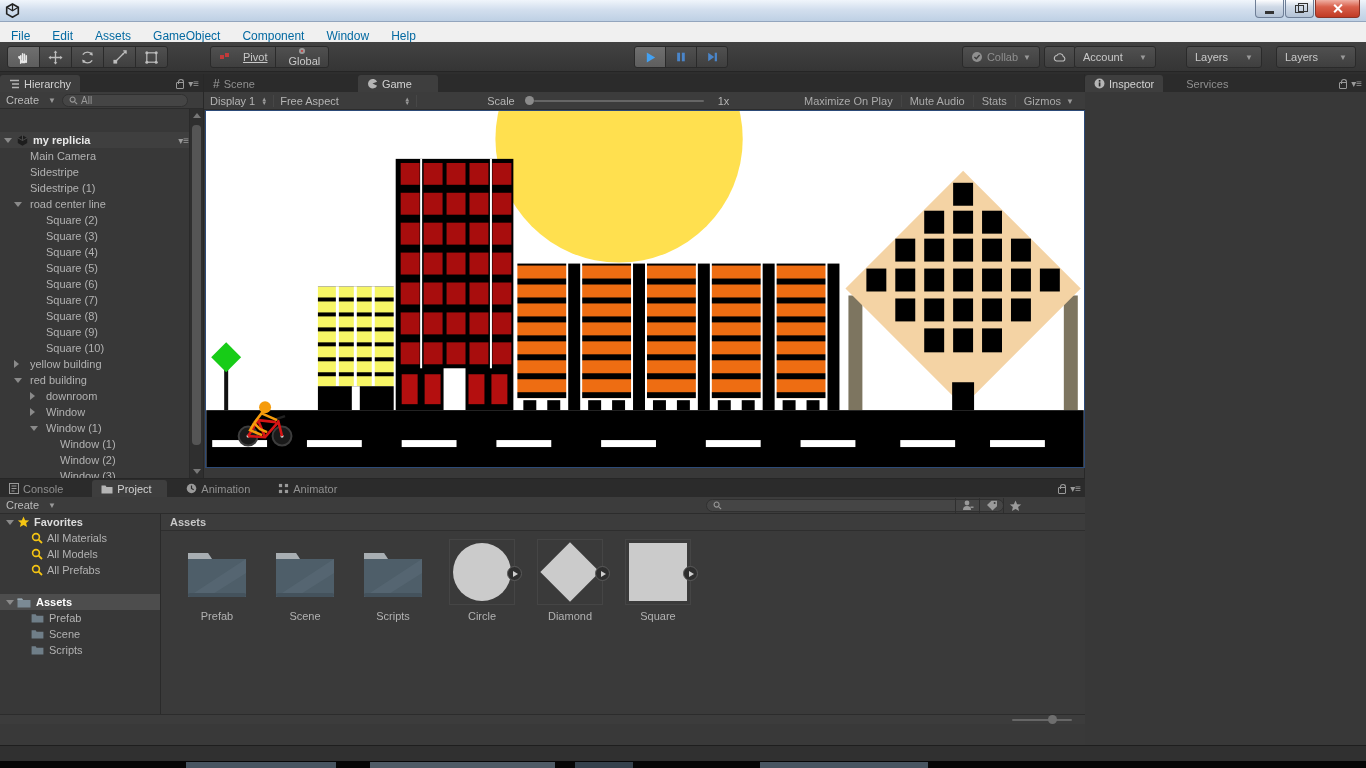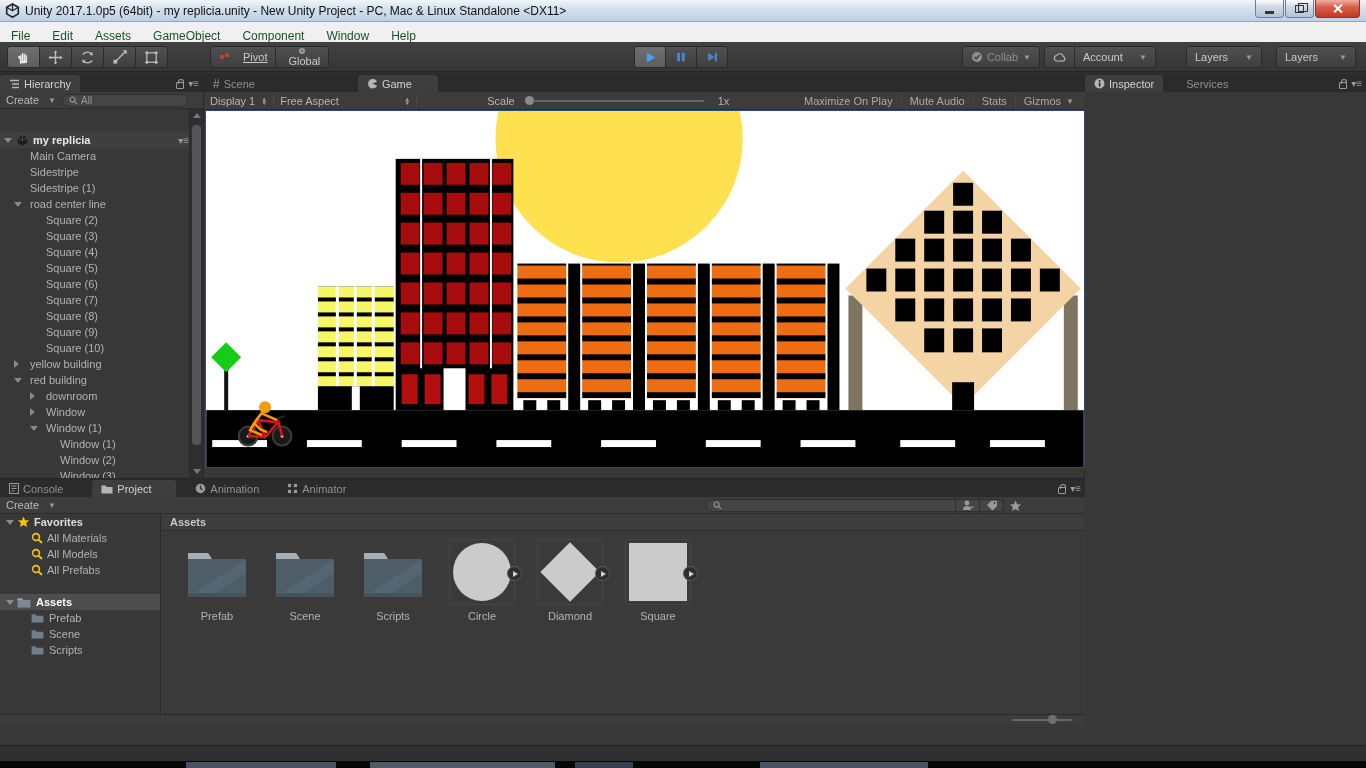--- a/index.html
+++ b/index.html
@@ -24,21 +24,21 @@
     display:flex; align-items:center; justify-content:center; position:relative; }
   .winbtn.close { width:45px; background:linear-gradient(#f0b0a4,#d9604b 40%,#c03a24); border-color:#8c3326; }
   .glyph-min { width:9px; height:3px; background:#333; margin-top:7px; }
   .glyph-rest { width:9px; height:8px; border:1px solid #333; position:relative; background:transparent; }
   .glyph-rest::before { content:""; position:absolute; left:2px; top:-3px; width:8px; height:7px; border:1px solid #333; }
   .glyph-x { position:relative; width:11px; height:11px; }
   .glyph-x::before,.glyph-x::after { content:""; position:absolute; left:5px; top:0; width:2.4px; height:11px; background:#fff; }
   .glyph-x::before { transform:rotate(45deg);} .glyph-x::after { transform:rotate(-45deg);}
 
   #menubar { left:0; top:22px; width:1366px; height:28px; background:#f0f0f0;
-    border-bottom:1px solid #cfcfcf; display:flex; align-items:center; font-size:12px; color:#14532d; }
+    border-bottom:1px solid #cfcfcf; display:flex; align-items:center; font-size:12px; color:#0369a1; }
   .menu-item { padding:0 11px; height:100%; display:flex; align-items:center; }
 
   
   #toolbar { left:0; top:42px; width:1366px; height:30px;
     background:linear-gradient(#424242,#353535); border-bottom:1px solid #252525; }
   .tbtn { height:22px; border:1px solid #2a2a2a;
     background:linear-gradient(#505050,#3f3f3f);
     display:flex; align-items:center; justify-content:center; color:#c9c9c9; font-size:11px; }
   .grp { position:absolute; top:4px; display:flex; }
   .grp .tbtn { margin-left:-1px; }
@@ -130,21 +130,20 @@
   svg.i { display:block; }
 </style>
 </head>
 <body>
 
 <div id="titlebar" class="abs">
   <svg class="i" width="15" height="15" viewBox="0 0 16 16">
     <polygon points="8,1 14.2,4.6 14.2,11.6 8,15.2 1.8,11.6 1.8,4.6" fill="none" stroke="#222" stroke-width="1.7"></polygon>
     <path d="M8 1 L8 8.2 M1.8 4.6 L8 8.2 L14.2 4.6" stroke="#222" stroke-width="1.3" fill="none"></path>
   </svg>
-  <span id="title-text">Unity 2017.1.0p5 (64bit) - my replicia.unity - New Unity Project - PC, Mac &amp; Linux Standalone &lt;DX11&gt;</span>
   <div class="winbtns">
     <div class="winbtn">
         <div class="glyph-min"></div>
       </div>
     <div class="winbtn">
         <div class="glyph-rest"></div>
       </div>
     <div class="winbtn close">
         <div class="glyph-x"></div>
       </div>
@@ -590,21 +589,21 @@
 
 <div id="bottom" class="abs">
   <div class="tabbar" style="left:0;top:0;width:1085px;">
     <div class="tab">
       <svg class="i" width="10" height="11" viewBox="0 0 10 11">
         <rect x="0.5" y="0.5" width="9" height="10" fill="none" stroke="#9a9a9a"></rect>
           <path d="M2.5 3 H7.5 M2.5 5.5 H7.5 M2.5 8 H5.5" stroke="#9a9a9a"></path>
       </svg>
       <span>Console</span>
     </div>
-    <div class="tab active" style="margin-left:20px;width:84px;">
+    <div class="tab active" style="margin-left:20px;width:75px;">
       <svg class="i" width="12" height="10" viewBox="0 0 12 10">
         <path d="M0.5 1.5 L4.5 1.5 L5.5 3 L11.5 3 L11.5 9.5 L0.5 9.5 Z" fill="#b5b5b5"></path>
       </svg>
       <span>Project</span>
     </div>
     <div class="tab" style="margin-left:10px;">
       <svg class="i" width="11" height="11" viewBox="0 0 12 12">
         <circle cx="6" cy="6" r="5.2" fill="#9a9a9a"></circle>
           <path d="M6 2.8 L6 6 L8.4 7.4" stroke="#2b2b2b" stroke-width="1.3" fill="none"></path>
       </svg>

